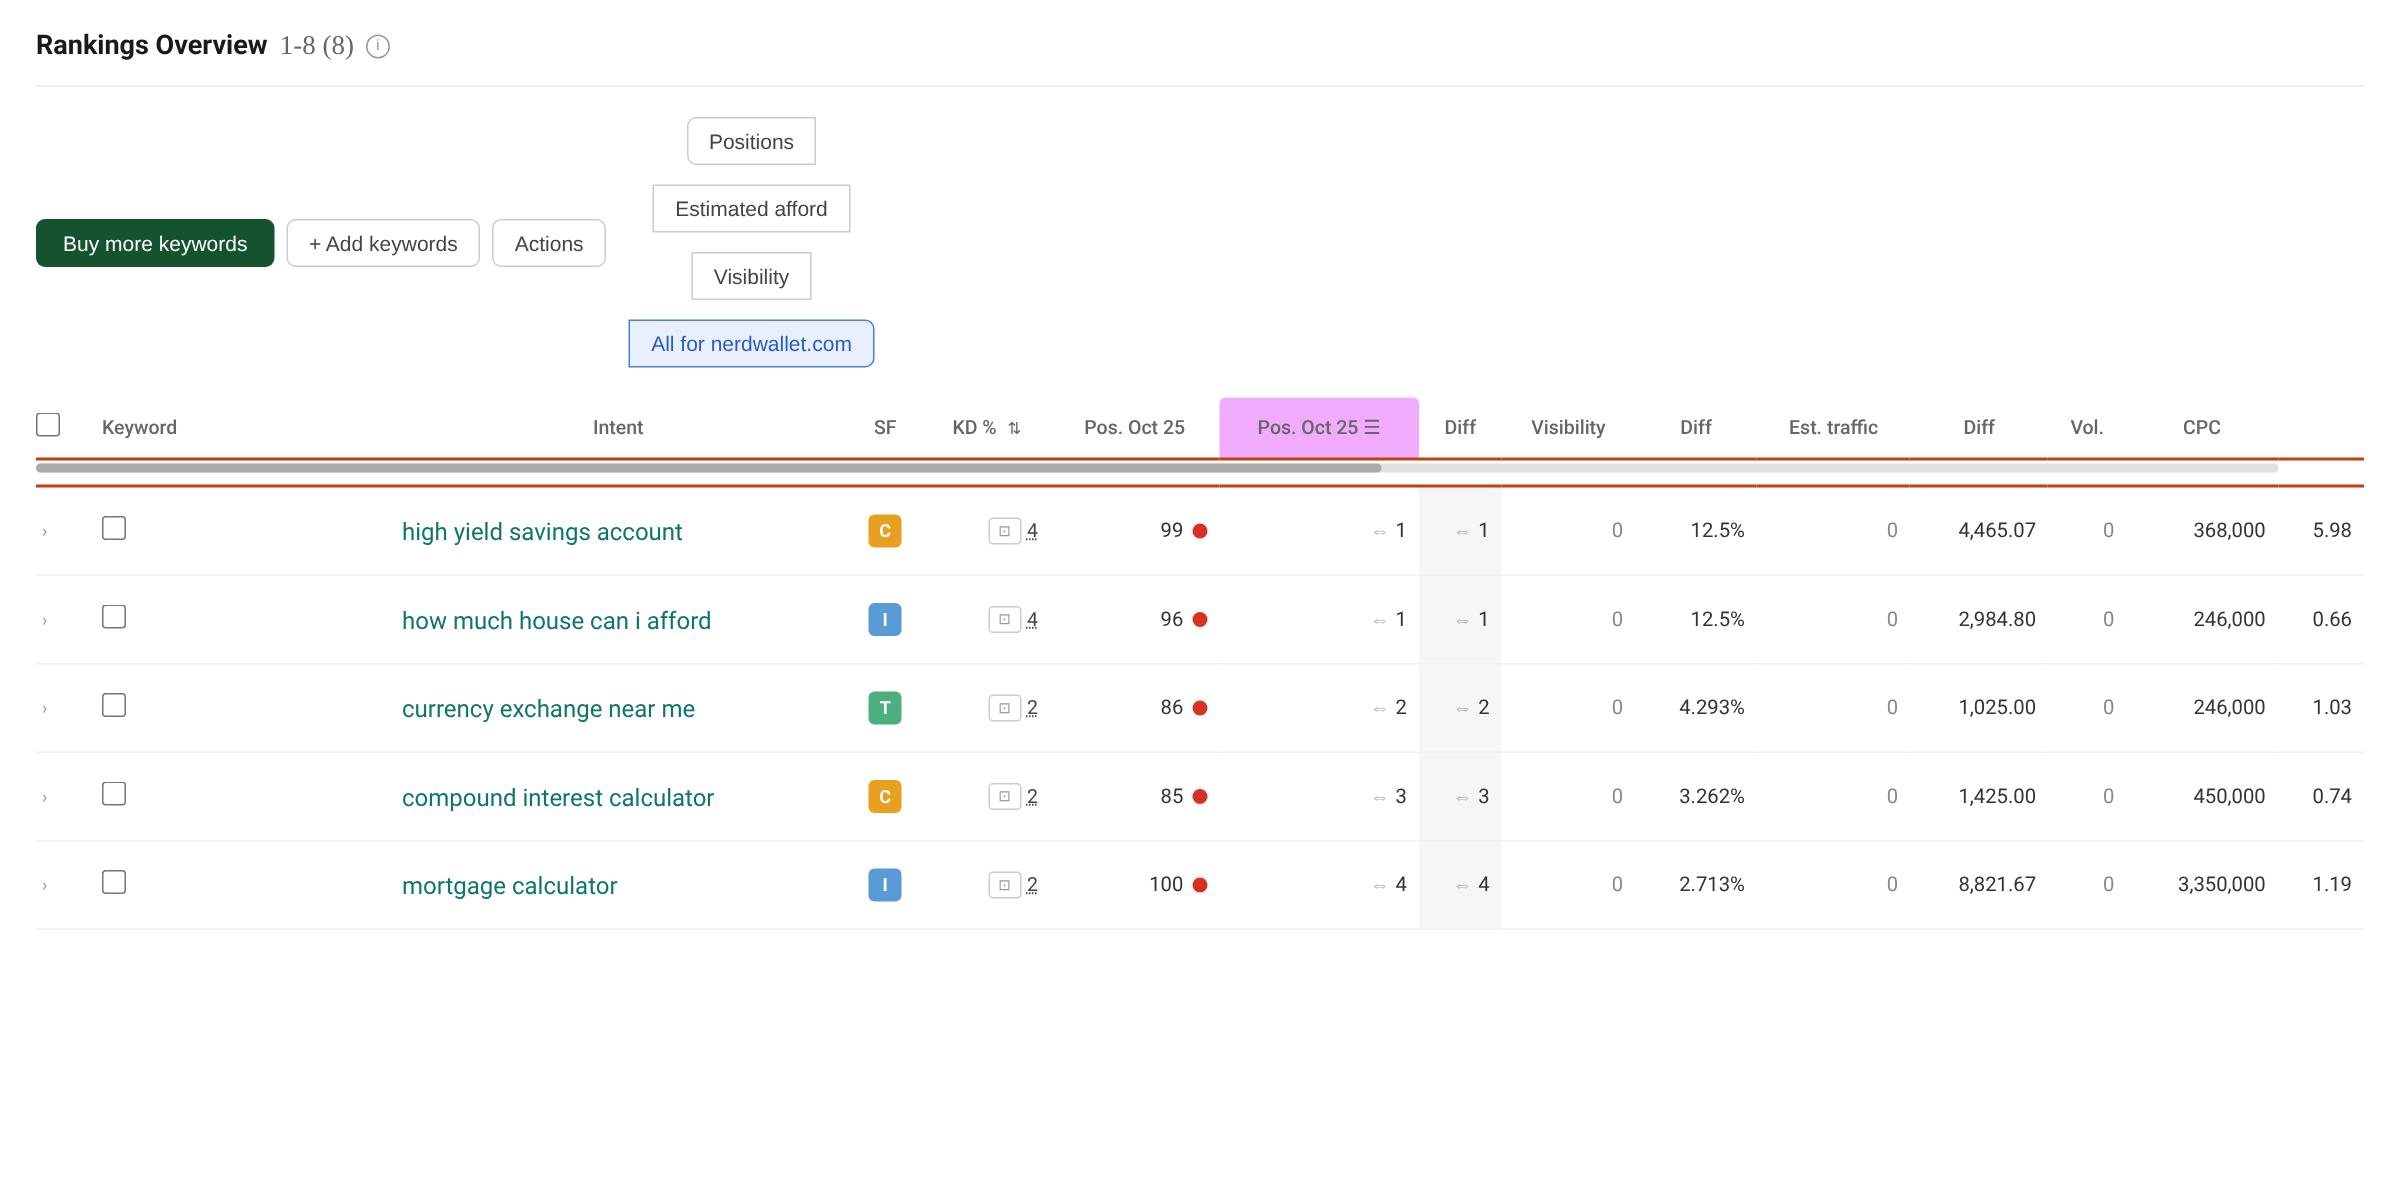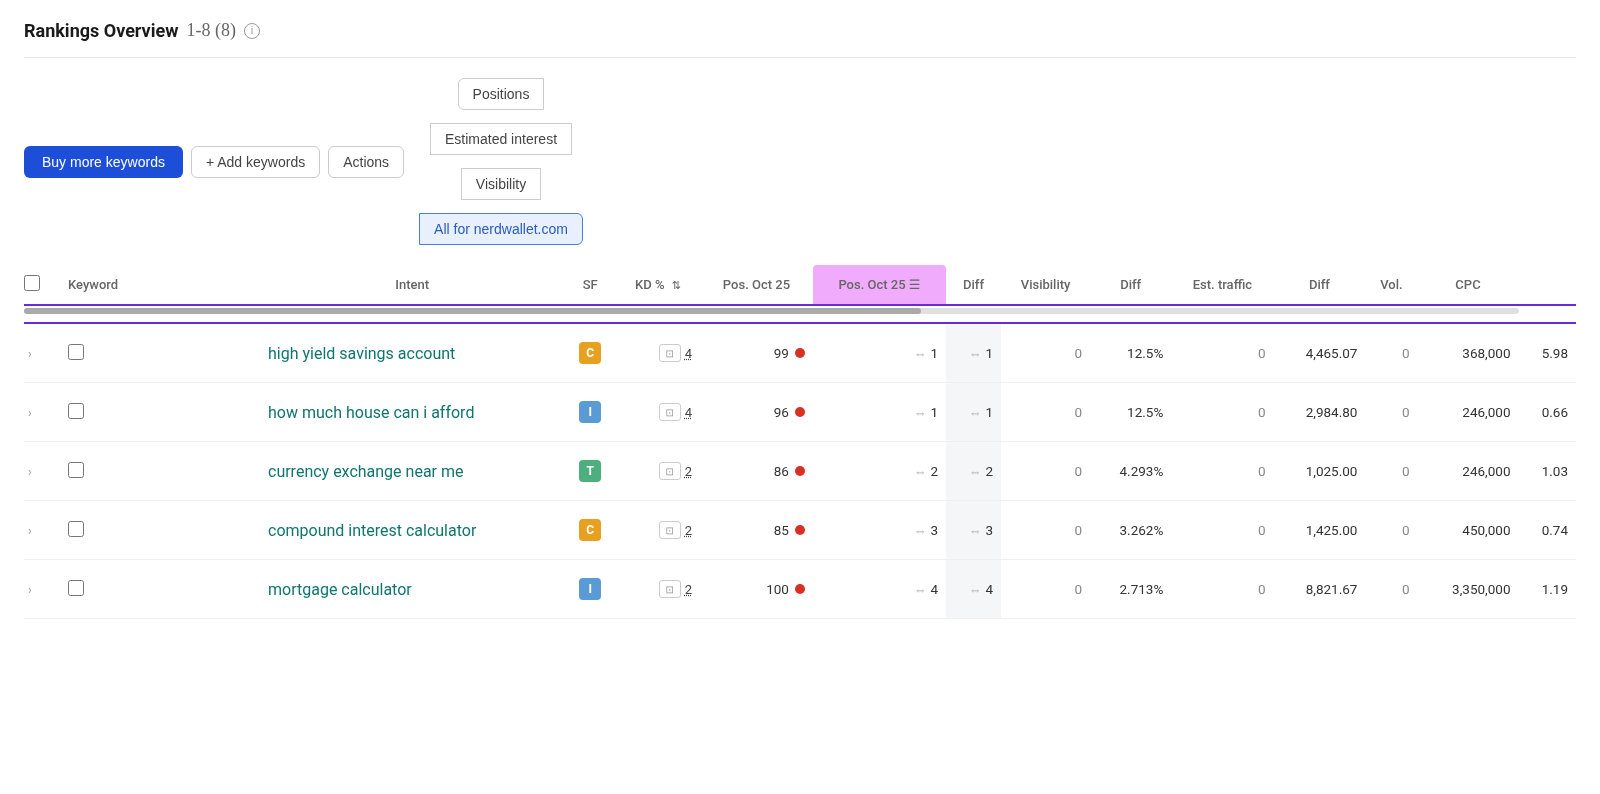--- a/index.html
+++ b/index.html
@@ -45,21 +45,21 @@
       cursor: pointer;
     }
     .toolbar {
       display: flex;
       align-items: center;
       gap: 8px;
       margin-bottom: 20px;
       flex-wrap: wrap;
     }
     .btn-primary {
-      background: #1d4ed8;
+      background: #14532d;
       color: #fff;
       border: none;
       border-radius: 6px;
       padding: 8px 18px;
       font-size: 14px;
       font-weight: 500;
       cursor: pointer;
     }
     .btn-outline {
       background: #fff;
@@ -99,21 +99,21 @@
     }
     .table-wrapper {
       overflow-x: auto;
     }
     table {
       width: 100%;
       border-collapse: collapse;
       font-size: 13.5px;
     }
     thead tr {
-      border-bottom: 2px solid #6d28d9;
+      border-bottom: 2px solid #c2410c;
     }
     thead th {
       padding: 10px 8px;
       text-align: center;
       font-weight: 500;
       color: #666;
       white-space: nowrap;
       font-size: 13px;
     }
     thead th.left { text-align: left; }
@@ -247,21 +247,21 @@
     <span class="info-icon">i</span>
   </div>
 
   <div class="toolbar">
     <button class="btn-primary">Buy more keywords</button>
     <button class="btn-outline">+ Add keywords</button>
     <button class="btn-outline">Actions</button>
 
     <div class="tab-group">
       <button class="tab-btn">Positions</button>
-      <button class="tab-btn">Estimated interest</button>
+      <button class="tab-btn">Estimated afford</button>
       <button class="tab-btn">Visibility</button>
       <button class="tab-btn active">All for nerdwallet.com</button>
     </div>
   </div>
 
   <div class="table-wrapper">
     <table>
       <thead>
         <tr>
           <th class="left" style="width:36px; padding-left:0;">

